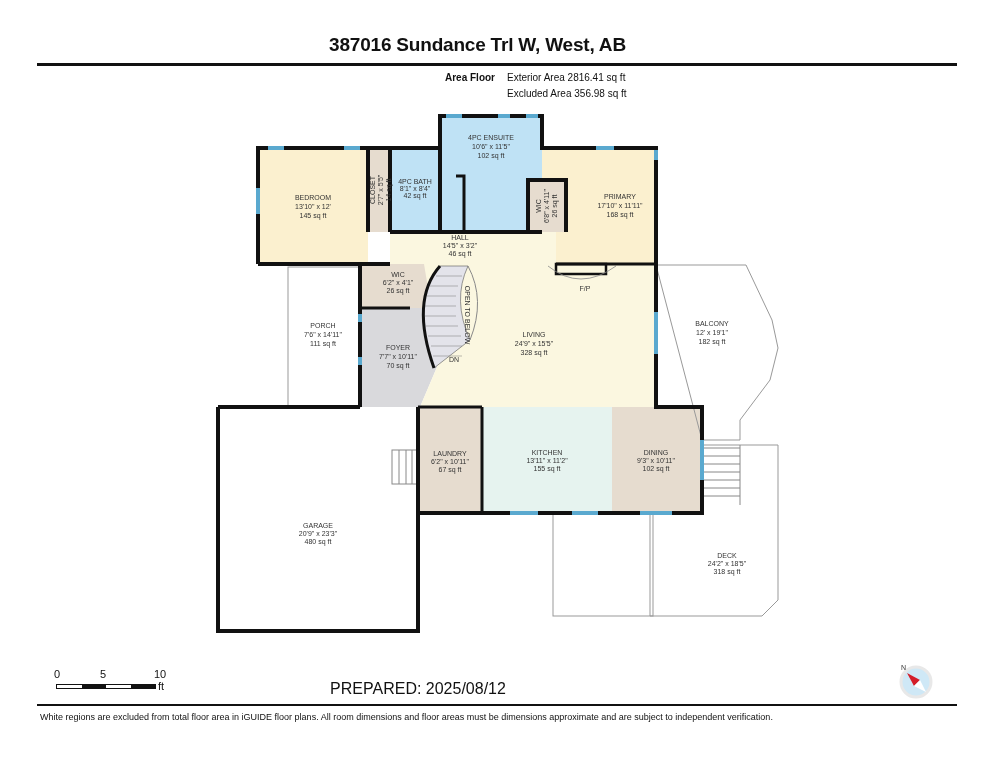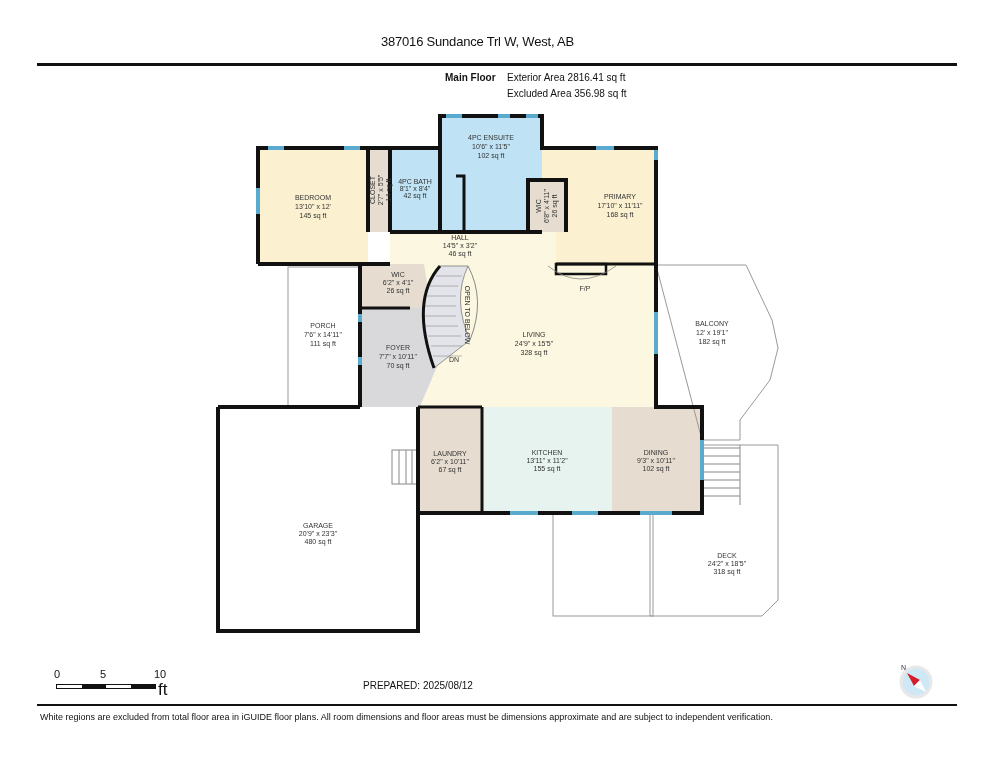--- a/index.html
+++ b/index.html
@@ -1,40 +1,40 @@
 <!DOCTYPE html>
 <html><head>
 <meta charset="utf-8">
 <style>
   html, body { margin:0; padding:0; background:#ffffff; }
   body { width:993px; height:768px; position:relative; overflow:hidden; font-family:"Liberation Sans", sans-serif; color:#111; }
-  .title { position:absolute; top:34px; left:0; width:955px; text-align:center; font-family:"Liberation Sans", sans-serif; font-weight:normal; font-size:13px; letter-spacing:-0.2px; }
+  .title { position:absolute; top:34px; left:0; width:955px; text-align:center; font-family:"Liberation Sans", sans-serif; font-weight:bold; font-size:19px; letter-spacing:-0.2px; }
   .rule-top { position:absolute; top:63px; left:37px; width:920px; height:3px; background:#111; }
   .area-block { position:absolute; top:70px; left:445px; font-size:10px; line-height:16px; }
   .area-block .floor { position:absolute; left:0; top:0; font-weight:bold; width:60px; }
   .area-block .lines { position:absolute; left:62px; top:0; white-space:nowrap; }
   svg.plan { position:absolute; left:0; top:0; }
   .room-label text { font-family:"Liberation Sans", sans-serif; font-size:7px; fill:#333; text-anchor:middle; }
   .scale { position:absolute; left:54px; top:668px; width:120px; height:24px; }
   .scale .num { position:absolute; top:0; font-size:11px; }
   .scale .bar { position:absolute; top:16px; left:2px; width:100px; height:5px; border:1px solid #111; box-sizing:border-box; display:flex; }
   .scale .bar span { flex:1; }
-  .scale .unit { position:absolute; left:104px; top:12px; font-size:17px;text-align:right; }
-  .prepared { position:absolute; top:680px; left:0; width:836px; text-align:center; font-size:10px; }
+  .scale .unit { position:absolute; left:104px; top:12px; font-size:11px;text-align:right; }
+  .prepared { position:absolute; top:680px; left:0; width:836px; text-align:center; font-size:16px; }
   .compass { position:absolute; left:894px; top:660px; width:42px; height:42px; }
   .rule-bottom { position:absolute; top:704px; left:37px; width:920px; height:2px; background:#111; }
   .disclaimer { position:absolute; top:712px; left:40px; font-size:9px; white-space:nowrap; }
 </style>
 </head>
 <body>
 
 <div class="title">387016 Sundance Trl W, West, AB</div>
 <div class="rule-top"></div>
 <div class="area-block">
-  <div class="floor">Main Floor</div>
+  <div class="floor">Area Floor</div>
   <div class="lines">
     <div>Exterior Area 2816.41 sq ft</div>
     <div>Excluded Area 356.98 sq ft</div>
   </div>
 </div>
 
 <svg class="plan" width="993" height="768" viewBox="0 0 993 768">
 
   <g>
     <rect x="258" y="148" width="110" height="116" fill="#fbf0cf"></rect>

